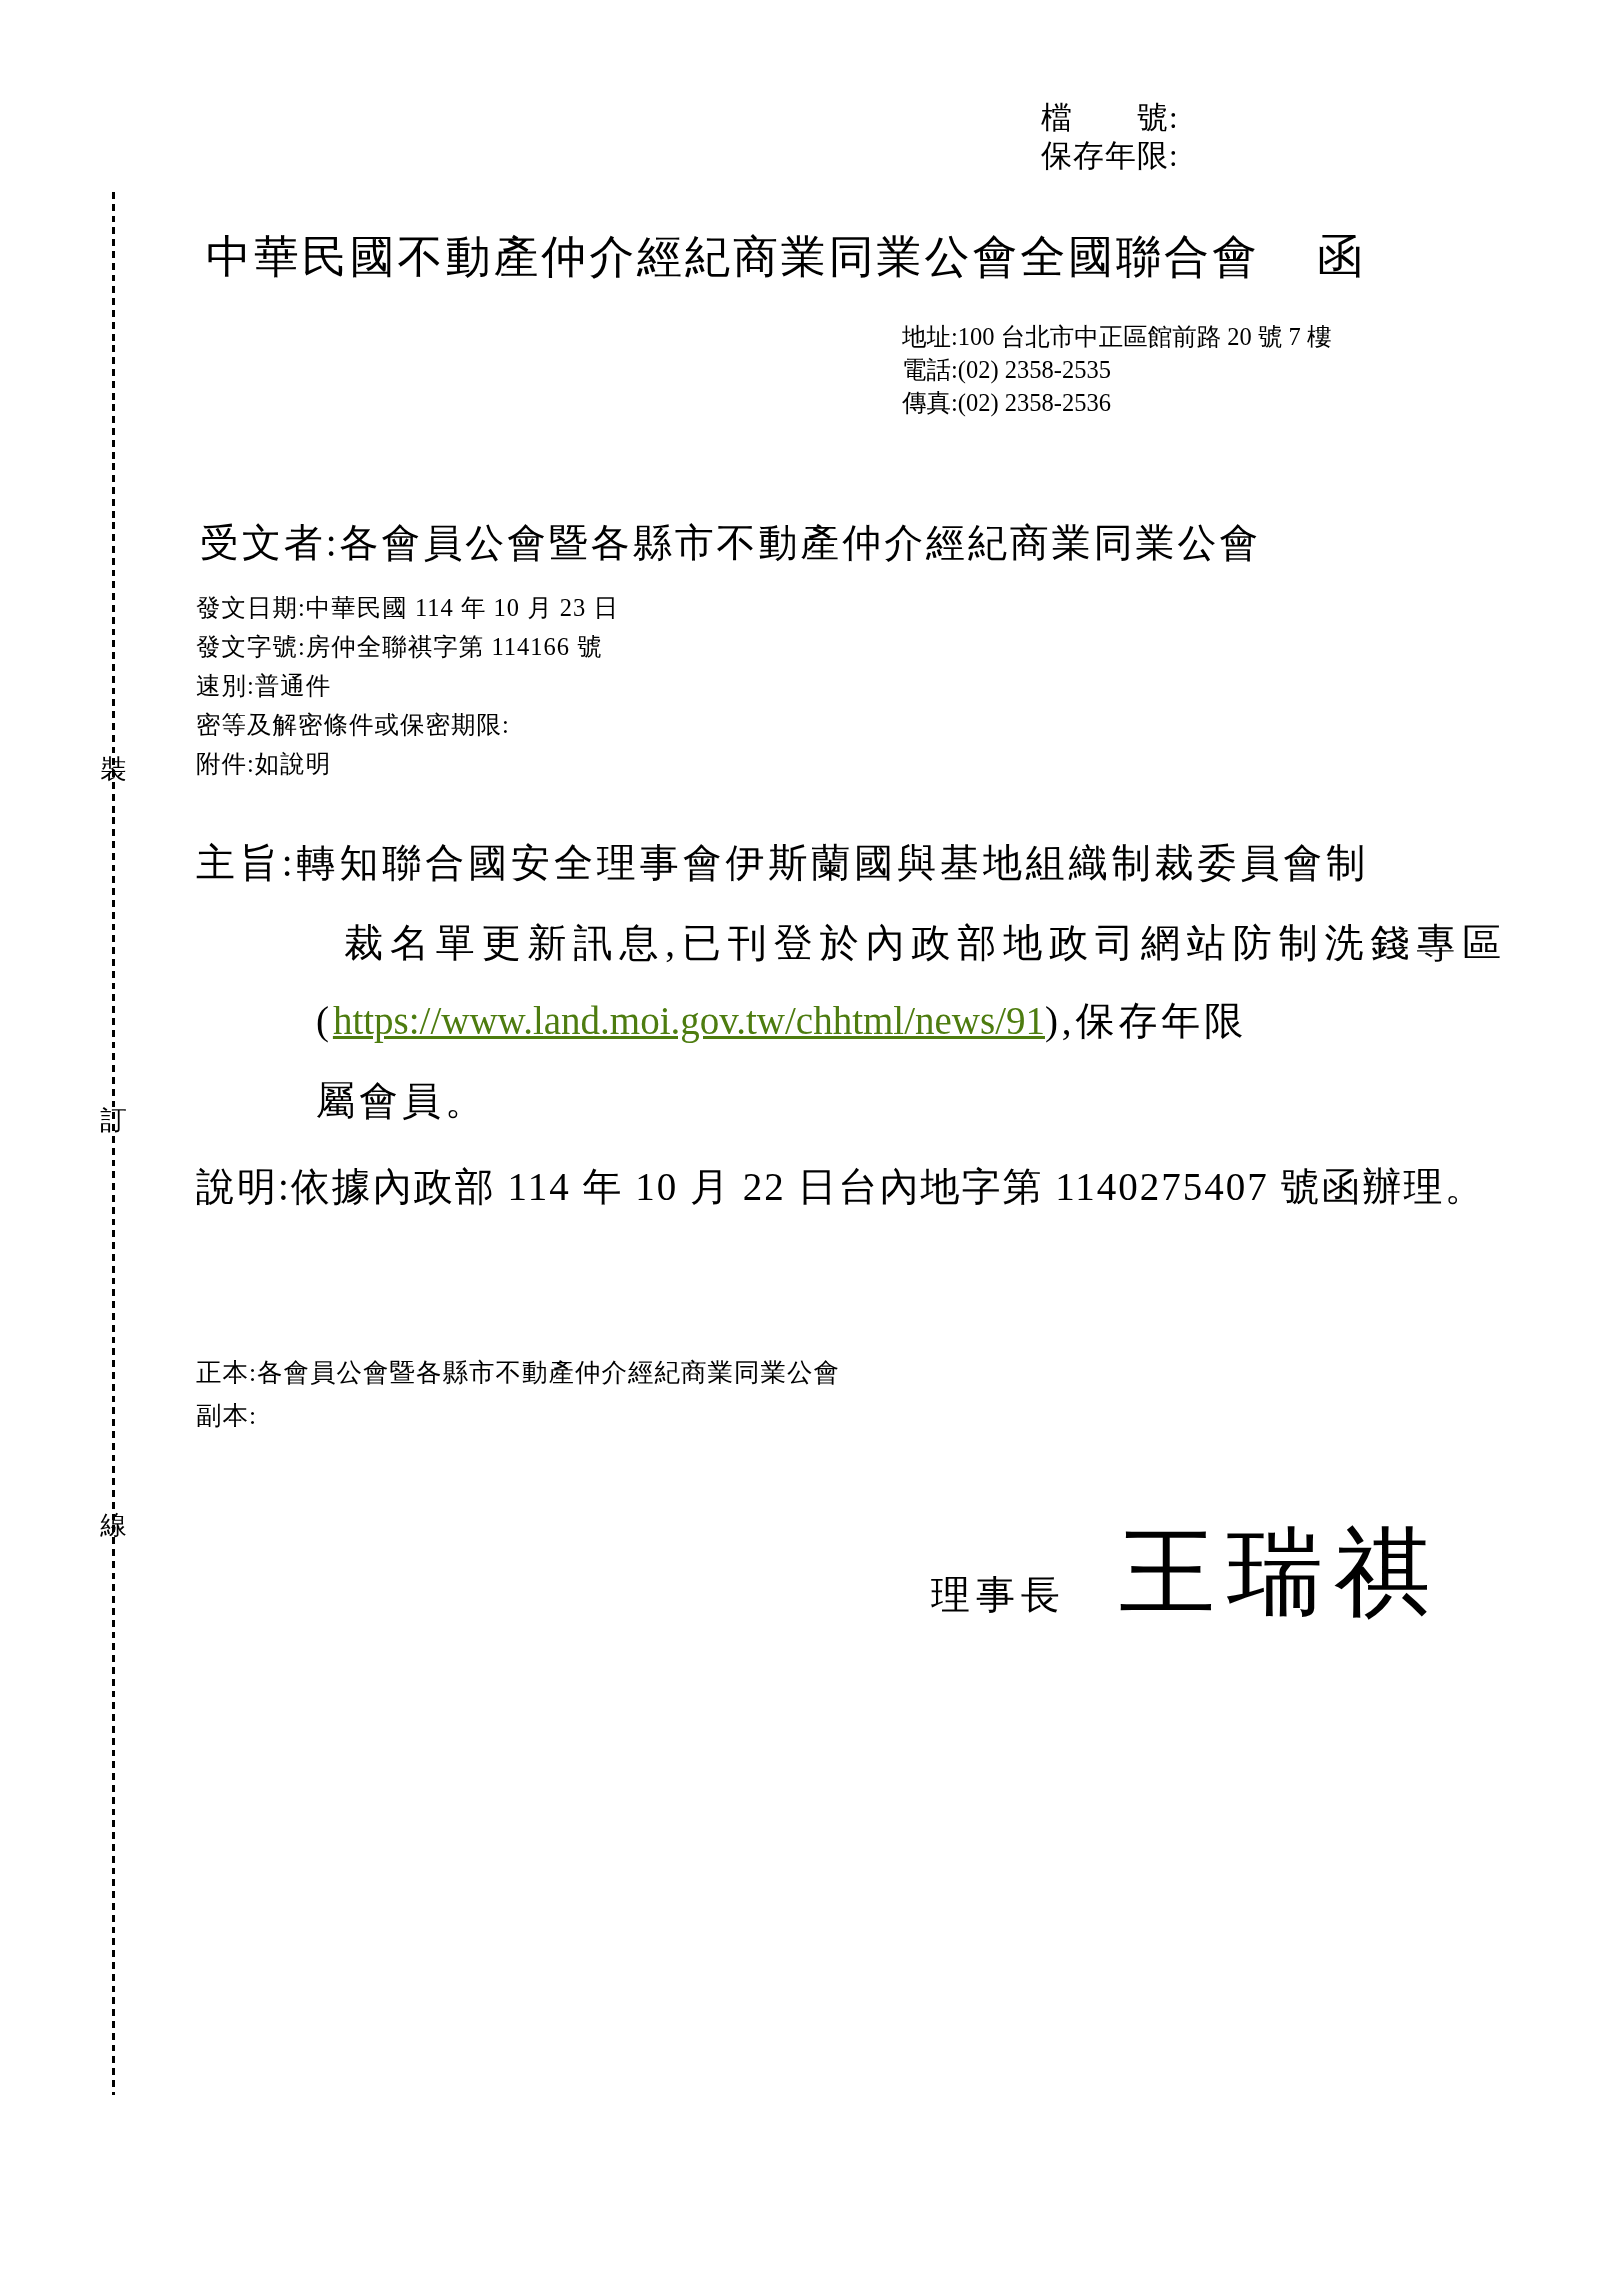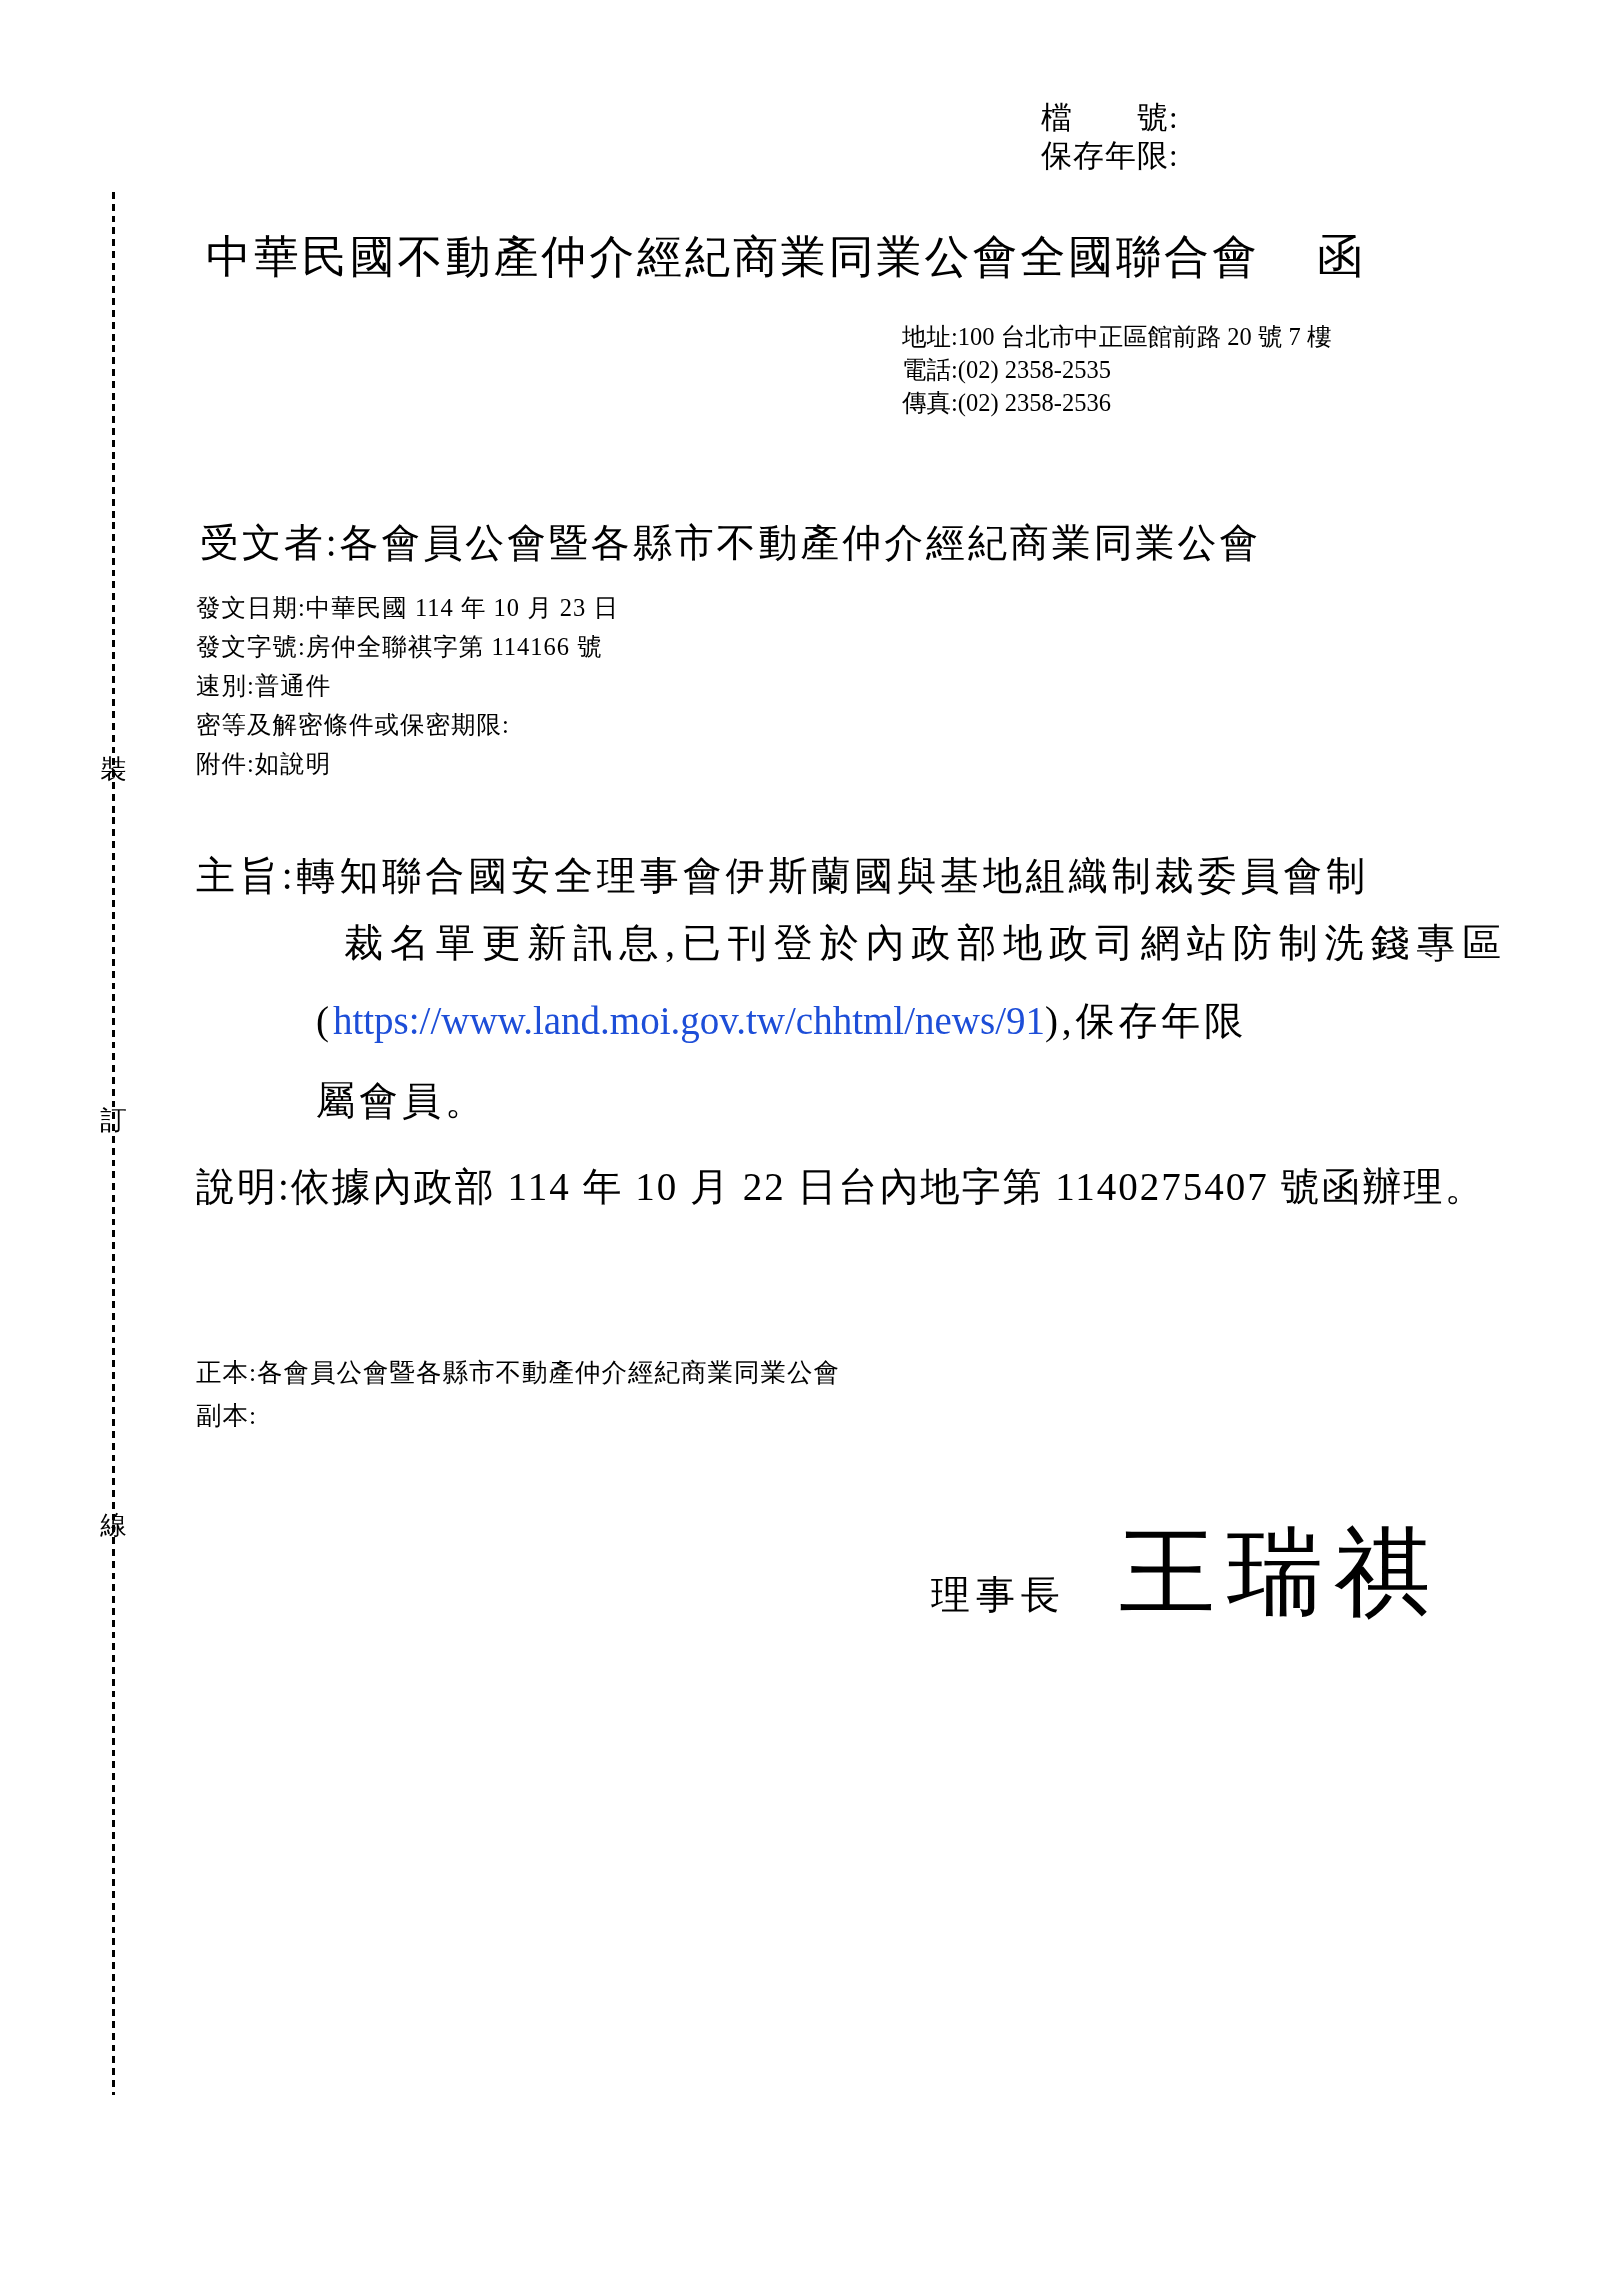--- a/index.html
+++ b/index.html
@@ -37,25 +37,25 @@
   .org-title { font-size: 45px; letter-spacing: 2.9px; font-weight: 500; }
   .doc-type  { font-size: 47px; margin-left: 57px; font-weight: 500; }
 
   .contact { left: 902px; top: 320px; font-size: 24.5px; line-height: 33px; }
 
   .recipient { left: 200px; top: 516px; font-size: 39px; letter-spacing: 2.9px; }
 
   .meta { left: 196px; top: 588px; font-size: 24.5px; line-height: 39px; letter-spacing: 1px; }
 
   .subject-line { font-size: 39px; letter-spacing: 3.9px; }
-  .subj1 { left: 196px; top: 836px; margin-top: 13px; }
+  .subj1 { left: 196px; top: 836px; }
   .subj2 { left: 316px; top: 916px; letter-spacing: 6.9px; margin-left: 28px; }
   .subj3 { left: 316px; top: 994px; }
   .subj4 { left: 316px; top: 1074px; }
-  .url-link { color: #1d4ed8; cursor: pointer; letter-spacing: 0; text-align: center; }
+  .url-link { color: #4d7c0f; text-decoration: underline; cursor: pointer; letter-spacing: 0; text-align: center; }
 
   .explanation { left: 196px; top: 1160px; font-size: 39px; letter-spacing: 2px; }
 
   .copies { left: 196px; top: 1304px; font-size: 25.5px; line-height: 43px; letter-spacing: 1px; margin-top: 47px; }
 
   .sig-title { left: 931px; top: 1568px; font-size: 39px; letter-spacing: 5.9px; }
   .sig-name  { left: 1119px; top: 1509px; font-size: 96px; font-weight: normal; letter-spacing: 11.8px; }
 </style>
 </head>
 <body>

